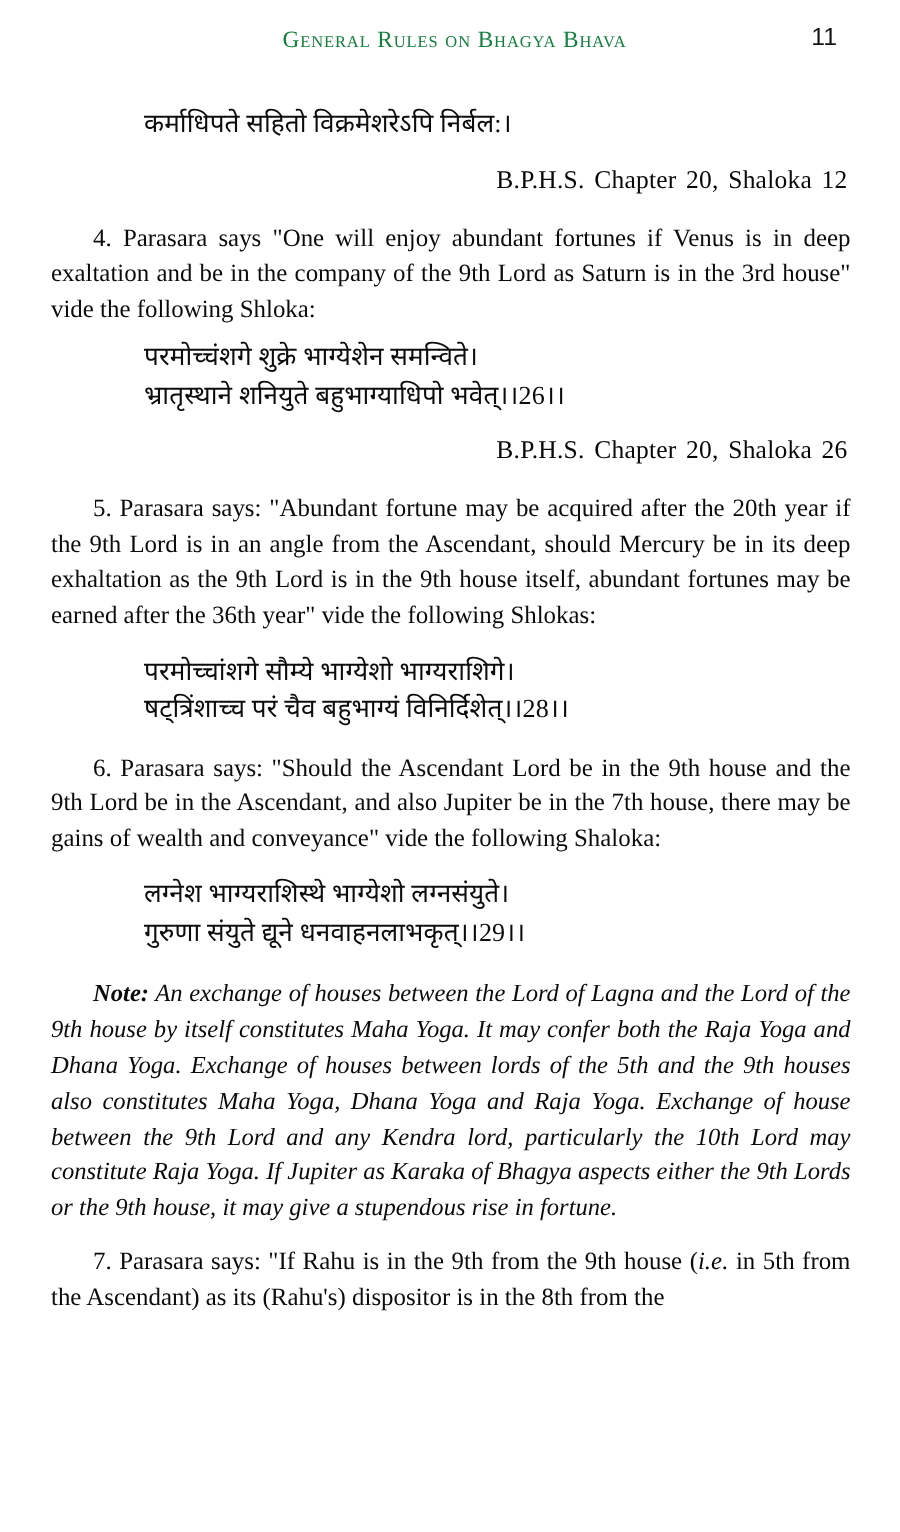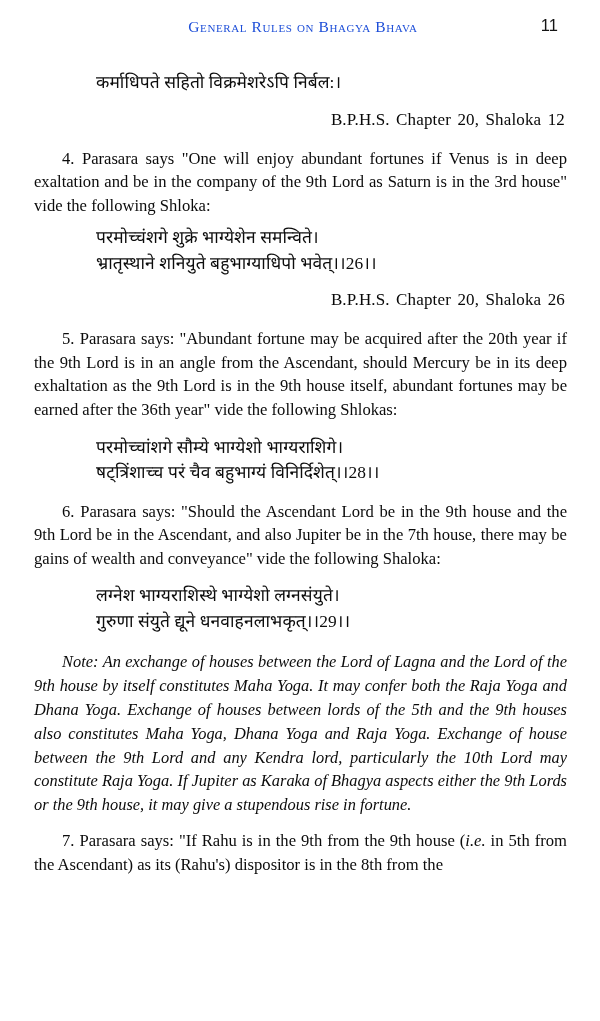--- a/index.html
+++ b/index.html
@@ -32,21 +32,21 @@
     align-items: baseline;
     justify-content: center;
     padding: 18px 40px 0 40px;
     height: 24px;
   }
   .running-head-title {
     font-family: "Liberation Serif", "DejaVu Serif", serif;
     font-variant: small-caps;
     font-size: 15.5px;
     letter-spacing: 0.6px;
-    color: #1d4ed8;
+    color: #15803d;
     white-space: nowrap;
     margin-left: 6px;
   }
   .running-head-folio {
     position: absolute;
     right: 42px;
     top: 16px;
     font-size: 16.5px;
     color: #141414;
     font-family: Liberation Sans, sans-serif;
@@ -100,21 +100,21 @@
   p.note {
     margin: 16px 0 0 0;
     font-size: 16.4px;
     line-height: 23.8px;
     font-style: italic;
     text-align: justify;
     text-indent: 28px;
     color: #0b0b0b;
   }
   p.note .note-label {
-    font-weight: normal;
+    font-weight: bold;
     font-style: italic;
   }
 
   .ital { font-style: italic; }
 
   .spacer-sm { height: 8px; }
   .spacer-md { height: 13px; }
 </style>
 </head>
 <body>

